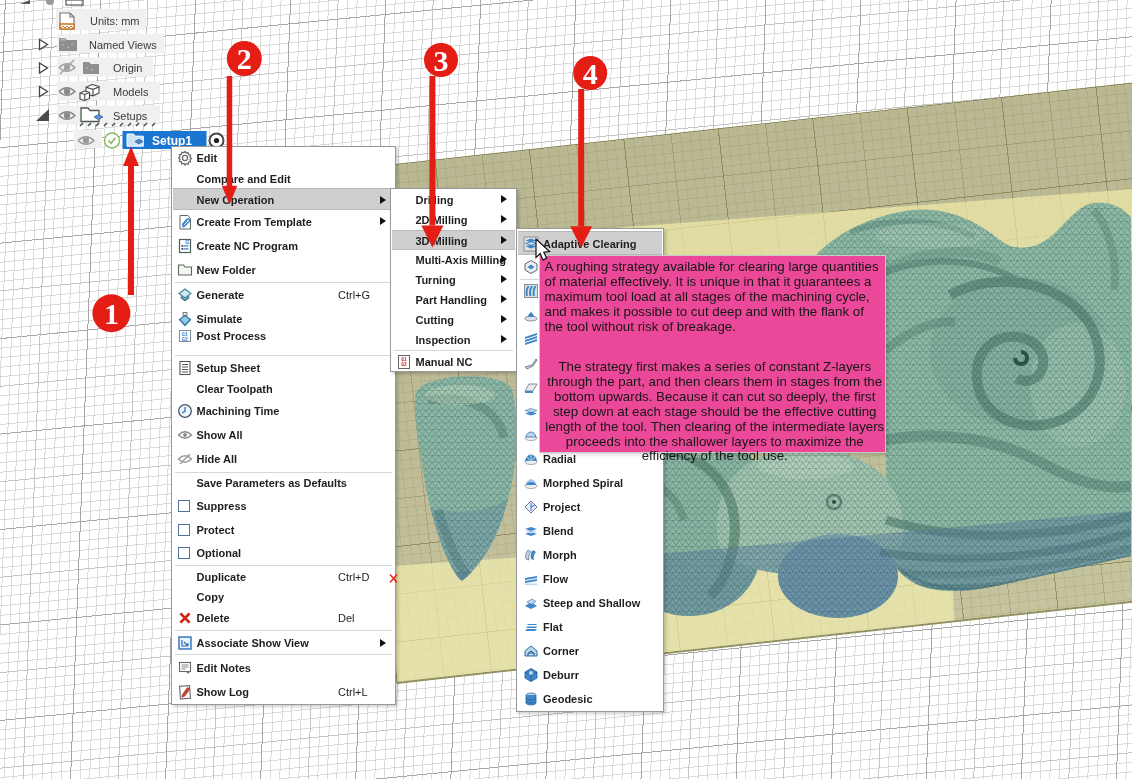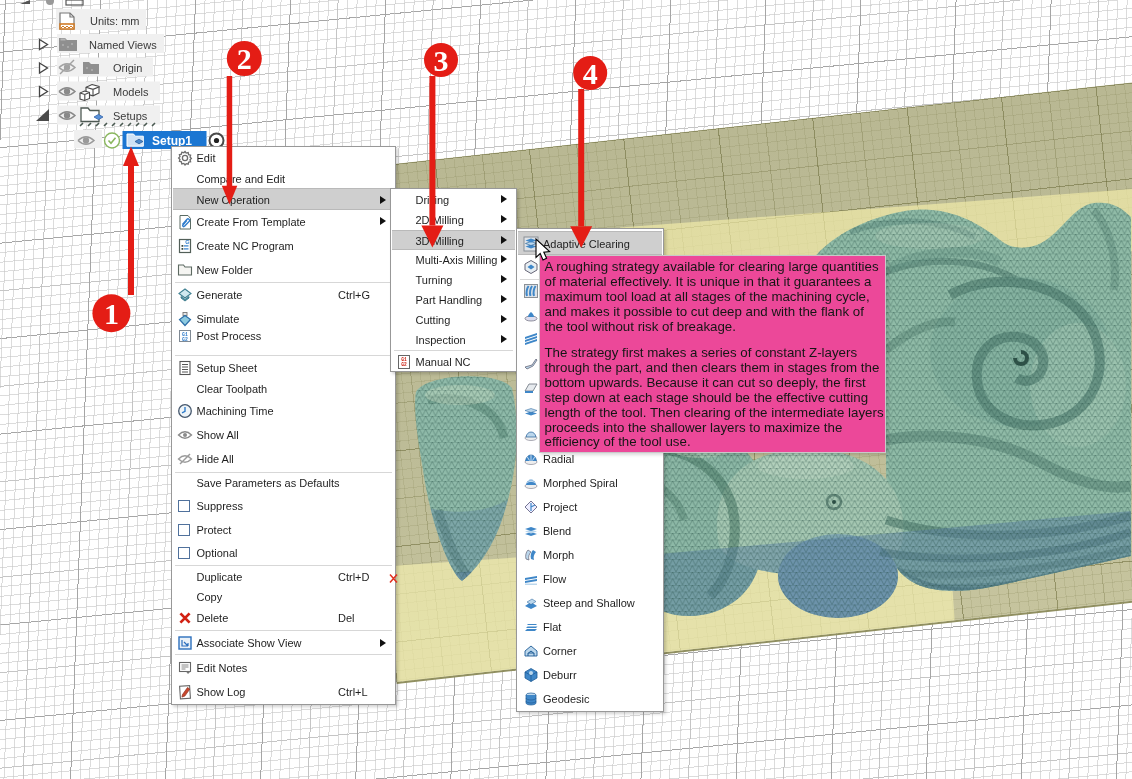--- a/index.html
+++ b/index.html
@@ -37,34 +37,34 @@
 #lightA { position:absolute; left:272px; top:88px; width:580px; height:62px;
   transform-origin:0 0; transform:rotate(2deg);
   background:rgba(244,239,170,.66); }
 #lightB { position:absolute; left:6px; top:399px; width:560px; height:120px;
   transform-origin:0 0; transform:rotate(2.5deg);
   background:rgba(246,241,176,.65); }
 
 .menu { position:absolute; background:#fff; border:1px solid #989898;
   box-shadow:2px 2px 3px rgba(0,0,0,.18); font-size:11px; color:#1e1e1e; }
 .mi { position:absolute; left:1px; right:1px; height:22px; line-height:22px; white-space:nowrap; }
-.mi .lbl { position:absolute; left:23.5px; top:0; }
+.mi .lbl { position:absolute; left:23.5px; top:0;font-weight:bold; }
 .mi .ico { position:absolute; left:4px; top:3px; width:16px; height:16px; }
 .mi .sc { position:absolute; left:165px; top:0; }
 .mi .sub { position:absolute; right:8px; top:6.5px; width:0; height:0;
   border-left:6px solid #111; border-top:4.5px solid transparent; border-bottom:4.5px solid transparent; }
 .hl { background:#cfcfcf; border-top:1px solid #b9b9b9; border-bottom:1px solid #b9b9b9; }
 .sep { position:absolute; left:3px; right:3px; height:1px; background:#d7d7d7; }
 .cb { position:absolute; left:5px; top:5px; width:12px; height:12px; border:1.5px solid #50719c; background:#fff; }
 
 #tip { position:absolute; left:539px; top:255px; width:347px; height:198px;
   background:#ec4899; border:1px solid #c9c9c9; box-shadow:2px 2px 3px rgba(0,0,0,.15);
   font-size:13.3px; line-height:14.95px; color:#161616; padding:4px 0 0 4.5px; white-space:nowrap; }
 #tip p { margin:0; }
-#tip p+p { margin-top:11px; }
+#tip p+p { margin-top:25px;text-align:center; }
 </style>
 </head>
 <body>
 <div id="gridTopH"></div>
 <div id="gridTopV"></div>
 <div id="khaki">
     <div id="lightA"></div>
     <div id="lightB"></div>
   </div>
 

